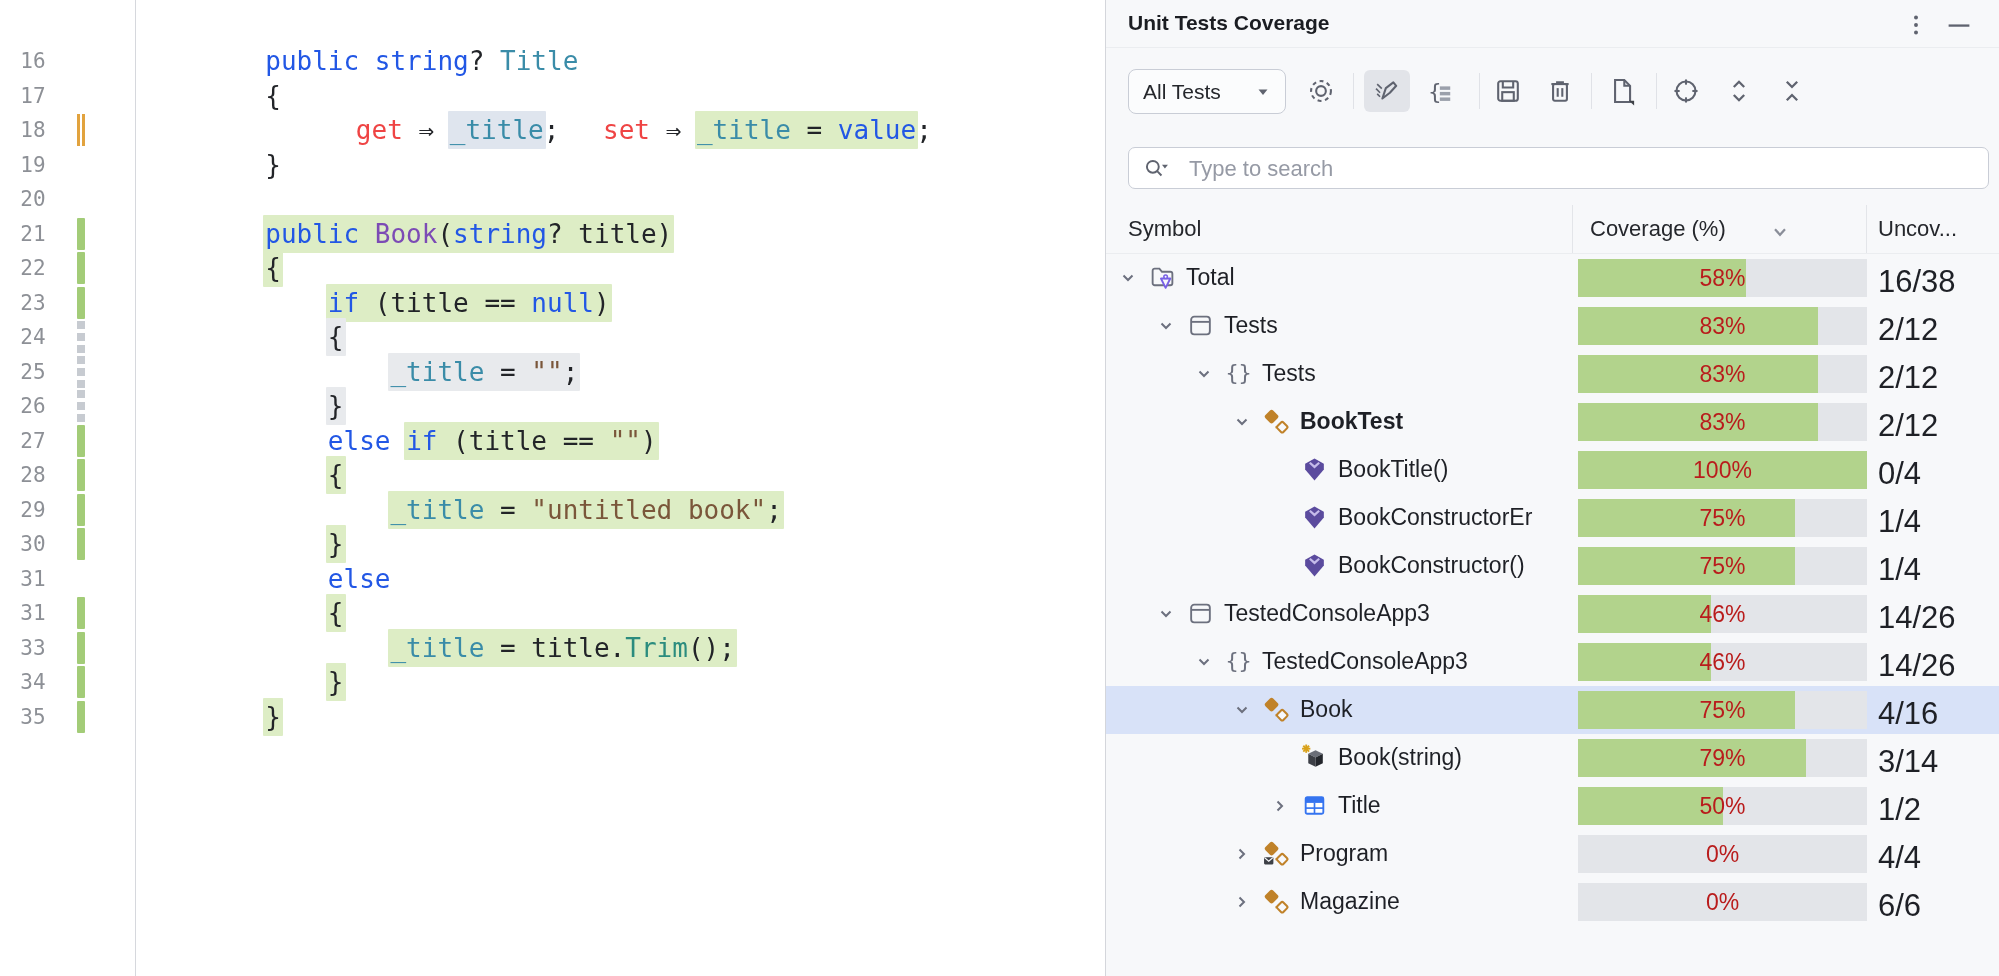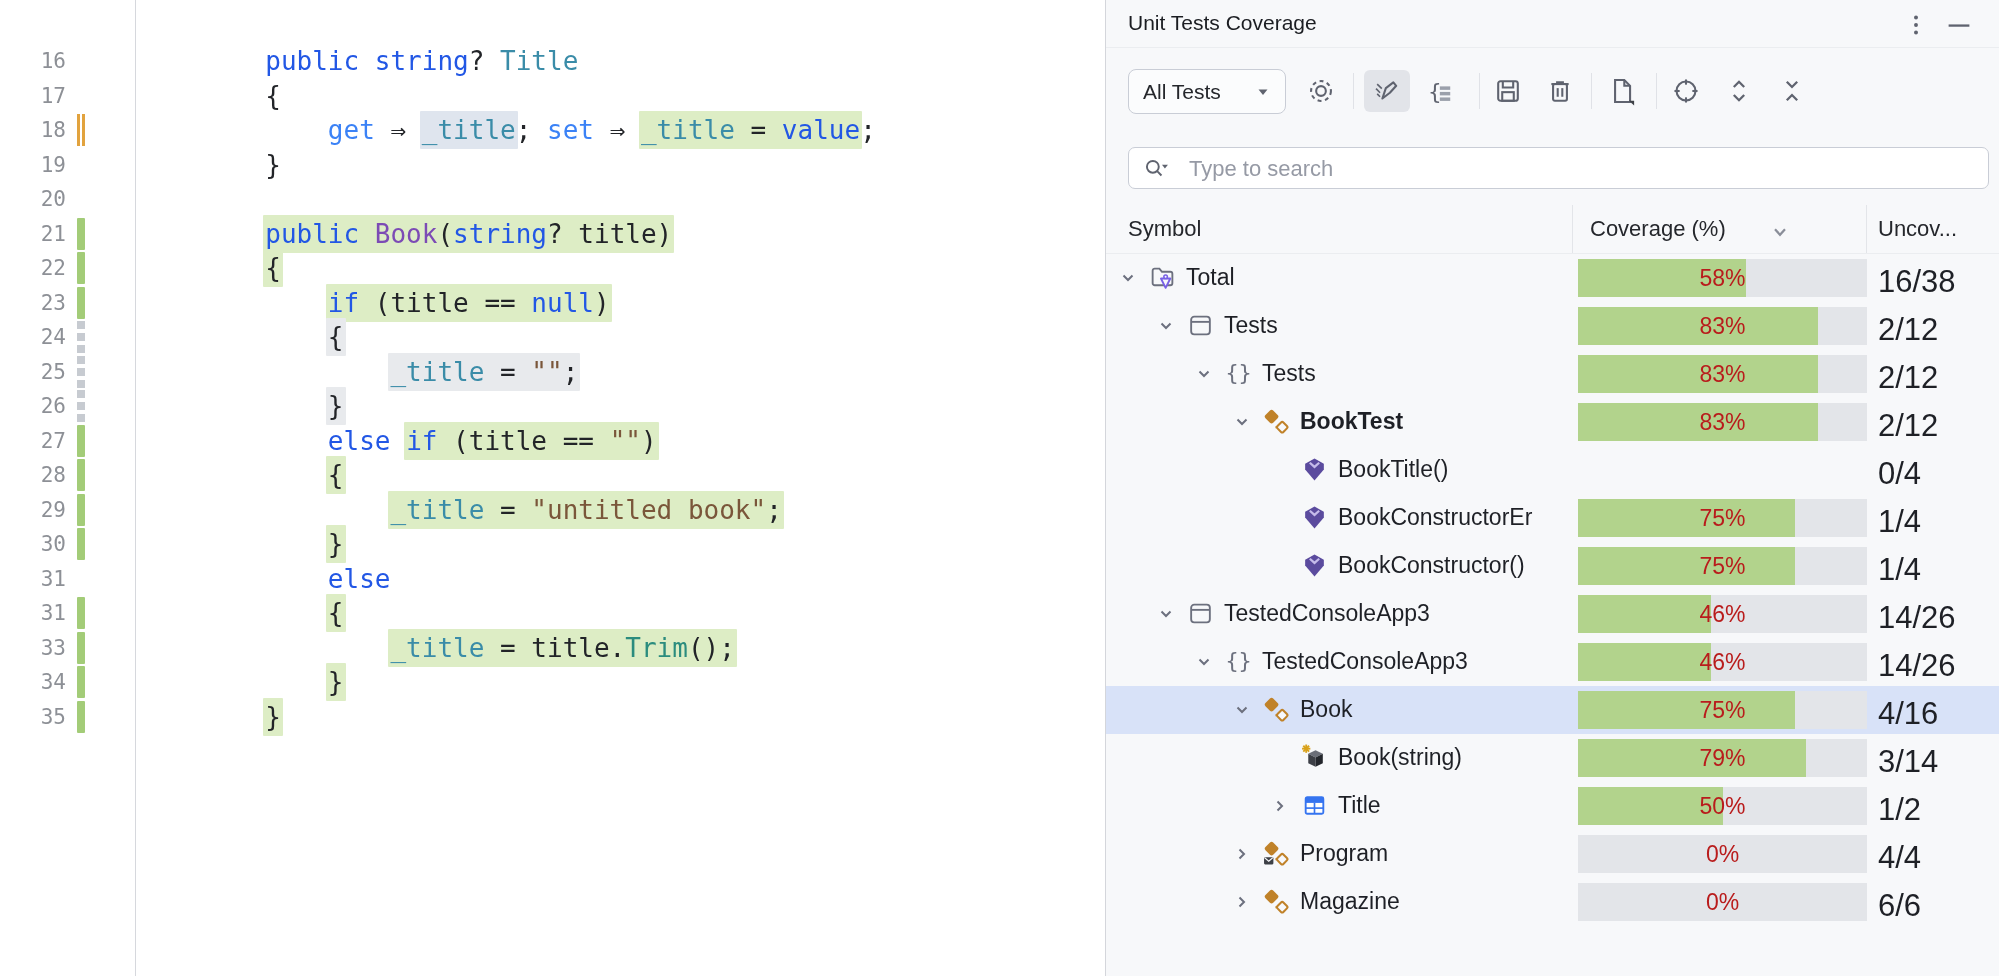--- a/index.html
+++ b/index.html
@@ -6,40 +6,40 @@
   body{
     width:1999px;height:976px;position:relative;overflow:hidden;
     background:#ffffff;font-family:"Liberation Sans",sans-serif;
     -webkit-font-smoothing:antialiased;
   }
   
   .editor{position:absolute;left:0;top:0;width:1105px;height:976px;background:#fff;}
   .gutter-sep{position:absolute;left:135px;top:0;bottom:0;width:1px;background:#d6d8dd;}
   .code{position:absolute;left:0;top:44px;right:0;}
   .line{position:relative;height:34.5px;}
-  .lnum{position:absolute;left:0;width:66px;text-align:right;
+  .lnum{position:absolute;left:0;width:66px;text-align:center;
         font:21px/34.5px "DejaVu Sans Mono",monospace;color:#8d9096;}
   .gmark{position:absolute;left:77px;width:8px;top:1px;height:32px;}
   .gmark.c{background:#a3cc78;border-radius:1px;}
   .gmark.u{background:repeating-linear-gradient(to bottom,#c7cbd1 0 8px,transparent 8px 12px);}
   .gmark.m{background:#e2a33e;width:3px;box-shadow:5px 0 0 #e2a33e;}
   .ltext{position:absolute;left:140px;white-space:pre;
          font:26px/34.5px "DejaVu Sans Mono",monospace;color:#222428;}
   .chunk{padding:4px 2px;margin:0 -2px;border-radius:1px;text-align:right;}
   .bg-g{background:#ddedc5;}
   .bg-n{background:#e8eaed;}
   .bg-u{background:#dfe5ee;}
-  .tk{color:#2257e5;} .ta{color:#3b82f6;} .tf{color:#3a8ca8;}
+  .tk{color:#2257e5;} .ta{color:#ef4444;margin-left:28px;} .tf{color:#3a8ca8;}
   .tc{color:#7c4bb5;} .tm{color:#2b8c7e;} .ts{color:#7a563a;} .tp{color:#222428;}
 
   
   .panel{position:absolute;left:1105px;top:0;width:894px;height:976px;
          background:#f7f8fa;border-left:1px solid #d4d6db;box-sizing:border-box;}
   .panel-header{position:relative;height:47px;border-bottom:1px solid #ebedf0;}
-  .panel-title{position:absolute;left:22px;top:11px;font-size:21px;font-weight:normal;color:#1b1d22;}
+  .panel-title{position:absolute;left:22px;top:11px;font-size:21px;font-weight:bold;color:#1b1d22;}
   .hdr-btn{position:absolute;top:10px;width:30px;height:30px;cursor:pointer;}
   .toolbar{position:absolute;left:0;top:47px;width:100%;height:88px;}
   .filter-btn{position:absolute;left:22px;top:22px;width:158px;height:45px;box-sizing:border-box;
       border:1px solid #c9cdd6;border-radius:8px;background:#fbfcfd;
       font-size:21px;color:#25272c;display:flex;align-items:center;padding:0 14px;cursor:pointer;}
   .filter-btn .carat{margin-left:auto;}
   .tbi{position:absolute;top:26px;width:36px;height:36px;cursor:pointer;border-radius:6px;
        display:flex;align-items:center;justify-content:center;}
   .tbi.active{background:#e2e4e9;width:46px;height:42px;top:23px;}
   .tsep{position:absolute;top:26px;width:1px;height:36px;background:#e0e2e7;}
@@ -400,20 +400,24 @@
           <div class="fill" style="width: 83%;"></div>
           <span class="pct">83%</span>
         </div>
         <span class="unc">2/12</span>
       </div>
       <div class="trow">
         <svg viewBox="0 0 26 26" width="27" height="27" class="ticon" style="left: 195px;">
           <use href="#i-method"></use>
         </svg>
         <span class="tlabel" style="left: 232px;">BookTitle()</span>
+        <div class="bar">
+          <div class="fill" style="width: 100%;"></div>
+          <span class="pct">100%</span>
+        </div>
         <span class="unc">0/4</span>
       </div>
       <div class="trow">
         <svg viewBox="0 0 26 26" width="27" height="27" class="ticon" style="left: 195px;">
           <use href="#i-method"></use>
         </svg>
         <span class="tlabel" style="left: 232px;">BookConstructorEr</span>
         <div class="bar">
           <div class="fill" style="width: 75%;"></div>
           <span class="pct">75%</span>

